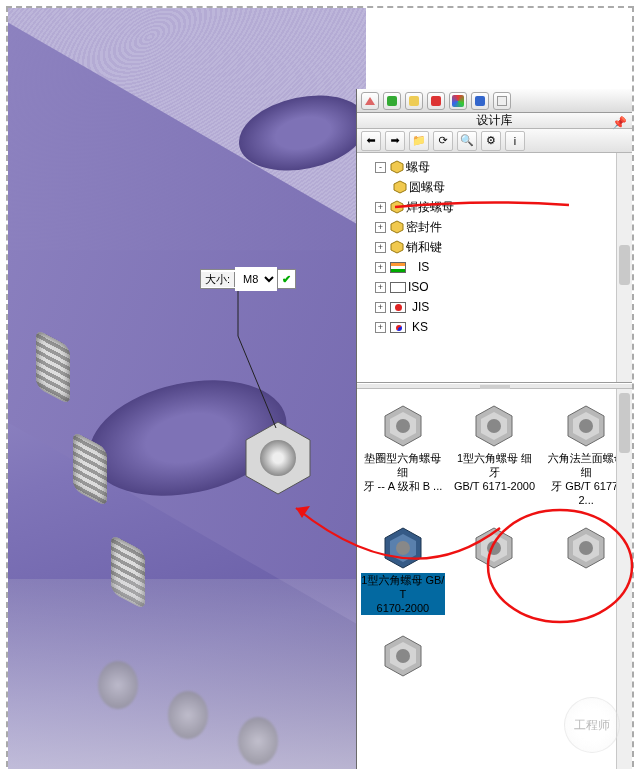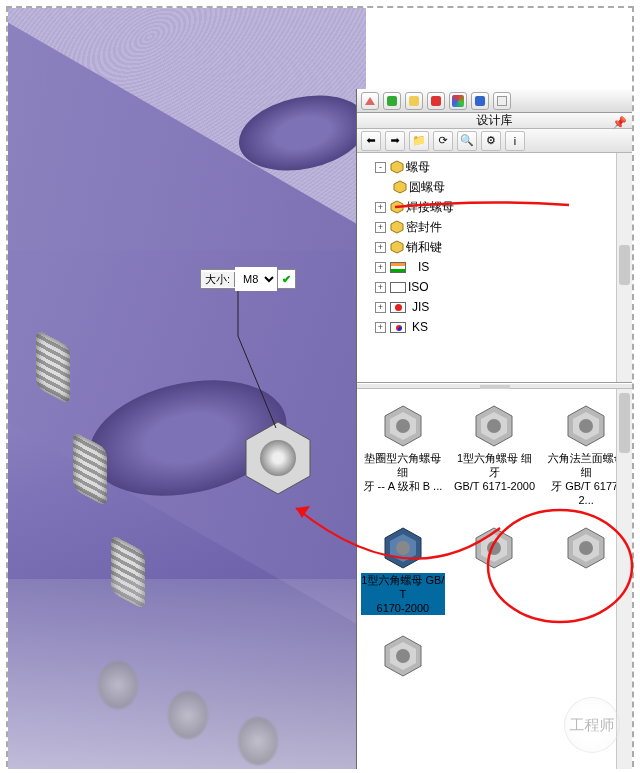--- a/index.html
+++ b/index.html
@@ -96,21 +96,21 @@
   .item .cap { font-size:11px; text-align:center; line-height:14px; max-width:120px; word-break:break-all;}
   .item.sel .thumb svg polygon.outer { fill:#355a86; stroke:#1c3550;}
   .item.sel .thumb svg polygon.inner { fill:#5a80ad;}
   .item.sel .cap { background:#0369a1;}
 
   .red-circle { position:absolute; pointer-events:none; z-index:7;}
   .red-arrow  { position:absolute; pointer-events:none; z-index:7;}
 
   .watermark { position:absolute; right:12px; bottom:12px; width:56px; height:56px; border-radius:50%;
                background: radial-gradient(circle,#fff6 40%,#eee3 70%, transparent 72%);
-               display:flex; align-items:center; justify-content:center; color:#bbb; font-size:15px; z-index:8;
+               display:flex; align-items:center; justify-content:center; color:#bbb; font-size:12px; z-index:8;
                border:1px solid #ddd8;}
   .scrollbar { position:absolute; right:0; width:16px; background:#efefef; border-left:1px solid #c8c8c8;}
   .scrollbar .thumb { position:absolute; left:2px; right:2px; background:#c9c9c9; border-radius:3px;}
 </style>
 </head>
 <body>
 
 <div class="frame">
 
   <div class="viewport">

